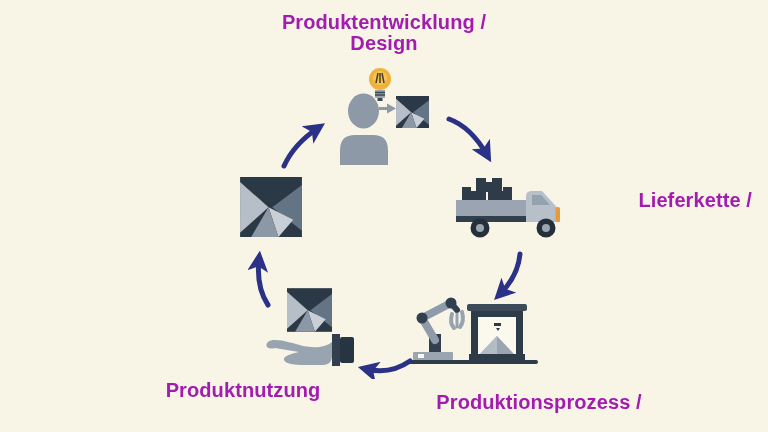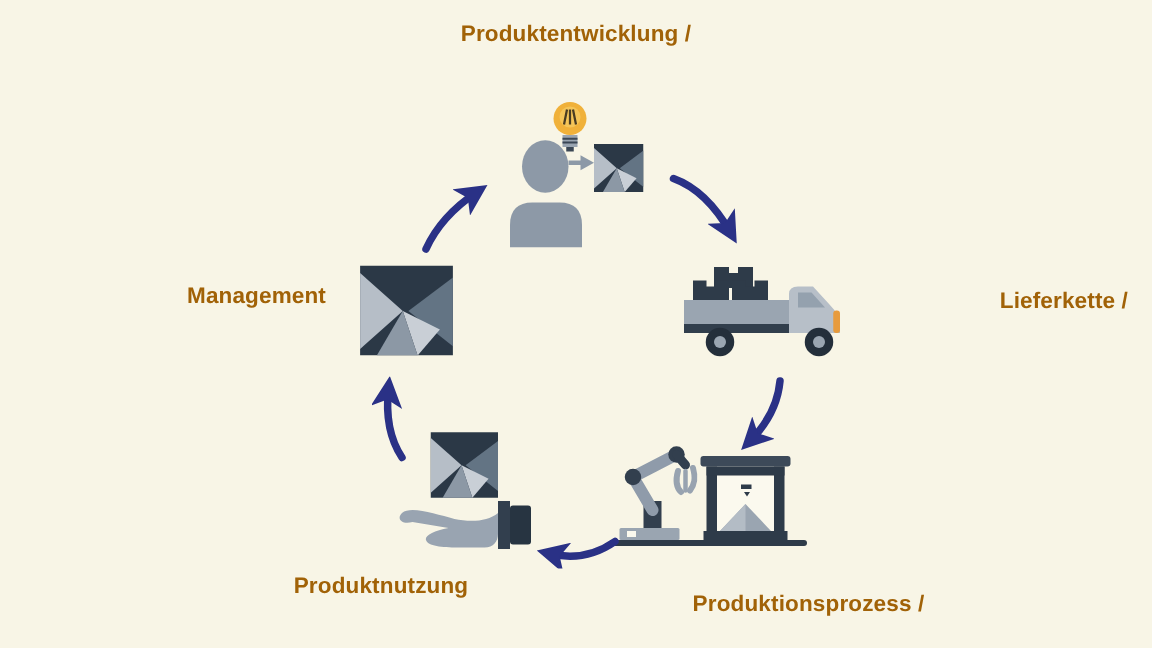--- a/index.html
+++ b/index.html
@@ -3,22 +3,22 @@
 <meta charset="utf-8">
 <style>
   html,body{margin:0;padding:0;}
   .canvas{
     position:relative;width:768px;height:432px;
     background:#f8f5e6;overflow:hidden;
     font-family:"Liberation Sans",sans-serif;
   }
   .stage{
     position:absolute;
-    font-weight:700;font-size:15px;line-height:21px;
-    color:#a16207;letter-spacing:.1px;
+    font-weight:700;font-size:20px;line-height:21px;
+    color:#a21caf;letter-spacing:.1px;
   }
   .tc{text-align:center}
   .tl{text-align:right}
   .abs{position:absolute}
   svg{display:block}
 </style>
 </head>
 <body>
 
 <div class="canvas">
@@ -26,36 +26,36 @@
   <svg width="0" height="0" class="abs" style="left:0;top:0" aria-hidden="true">
     <defs>
       <marker id="ah" viewBox="0 0 10 10" refX="6" refY="5" markerWidth="4.2" markerHeight="4.2" orient="auto">
         <path d="M0,0 L10,5 L0,10 L2.5,5 Z" fill="#2a3186"></path>
       </marker>
     </defs>
   </svg>
 
   <div class="stage tc" style="left:254px;top:12px;width:260px;">
     <div>Produktentwicklung /</div>
+    <div>Design</div>
   </div>
 
   <div class="stage tl" style="left:582px;top:190px;width:170px;">
     <div>Lieferkette /</div>
   </div>
 
   <div class="stage tc" style="left:428px;top:392px;width:222px;">
     <div>Produktionsprozess /</div>
   </div>
 
-  <div class="stage tc" style="left:158px;top:380px;width:192px;">
+  <div class="stage tc" style="left:147px;top:380px;width:192px;">
     <div>Produktnutzung</div>
   </div>
 
   <div class="stage tc" style="left:81px;top:187px;width:180px;">
-    <div>Management</div>
   </div>
 
   <svg class="abs" style="left:340px;top:93px" width="48" height="72" viewBox="0 0 48 72">
     <ellipse cx="23.5" cy="18" rx="15.5" ry="17.5" fill="#8d99a7"></ellipse>
     <path d="M0,72 L0,57 Q0,42 15,42 L33,42 Q48,42 48,57 L48,72 Z" fill="#8d99a7"></path>
   </svg>
 
   <svg class="abs" style="left:367px;top:67px" width="26" height="36" viewBox="0 0 26 36">
     <circle cx="13" cy="12" r="11" fill="#f0b13a"></circle>
     <circle cx="13" cy="11" r="7" fill="#f5c558"></circle>

